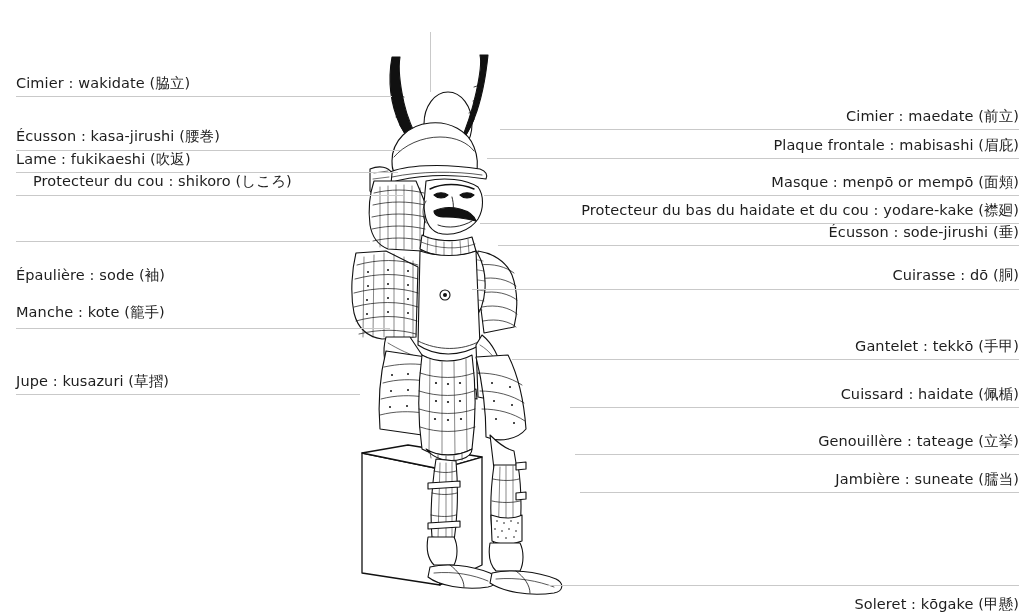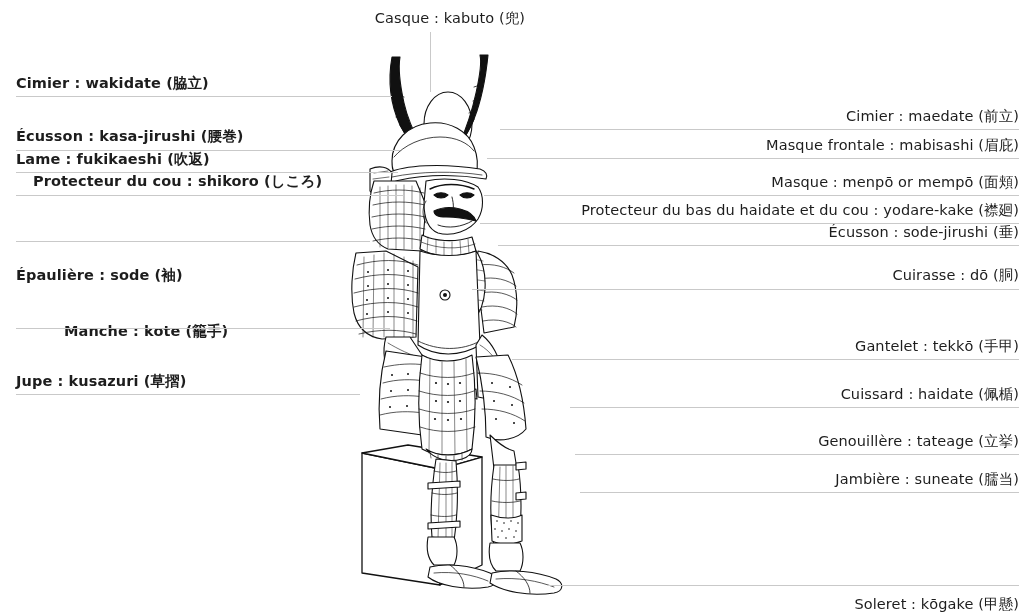--- a/index.html
+++ b/index.html
@@ -20,21 +20,21 @@
 
   
   .callout {
     position: absolute;
     font-size: 14.5px;
     line-height: 1.15;
     color: #1d1d1d;
     white-space: nowrap;
     letter-spacing: 0.1px;
   }
-  .callout.left  { text-align: center; font-weight: bold; }
+  .callout.left  { text-align: center; }
   .callout.right { text-align: left; }
   .callout.center{ text-align: center; }
 
   
   .leader {
     position: absolute;
     height: 1px;
     background: #c9c9c9;
   }
   .leader.v {
@@ -344,51 +344,50 @@
                  C194 518 194 506 190 498 Z" fill="#fff"></path>
         <path d="M162 528 C180 524 206 526 226 534 C234 538 234 546 224 548
                  C198 552 172 546 160 538 Z" fill="#fff"></path>
         <path d="M166 534 C188 532 208 536 224 542" stroke-width="0.7"></path>
         <path d="M186 526 C194 532 200 540 200 548" stroke-width="0.8"></path>
       </g>
 
     </svg>
   </div>
 
-  <div class="callout center" style="left:350px; top:10px; width:200px;">Casque : kabuto (兜)</div>
   <div class="leader v" style="left:430px; top:32px; height:60px;"></div>
 
   <div>
     <div class="callout left" style="left:16px; top:75px;">Cimier : wakidate (脇立)</div>
     <div class="leader" style="left:16px; top:96px; width:376px;"></div>
 
     <div class="callout left" style="left:16px; top:128px;">Écusson : kasa-jirushi (腰巻)</div>
     <div class="leader" style="left:16px; top:150px; width:384px;"></div>
 
     <div class="callout left" style="left:16px; top:151px;">Lame : fukikaeshi (吹返)</div>
     <div class="leader" style="left:16px; top:172px; width:382px;"></div>
 
     <div class="callout left" style="left:33px; top:173px;">Protecteur du cou : shikoro (しころ)</div>
     <div class="leader" style="left:16px; top:195px; width:388px;"></div>
 
     <div class="callout left" style="left:16px; top:220px;margin-top:47px;">Épaulière : sode (袖)</div>
     <div class="leader" style="left:16px; top:241px; width:354px;"></div>
 
-    <div class="callout left" style="left:16px; top:323px;margin-left:48px;">Manche : kote (籠手)</div>
+    <div class="callout left" style="left:16px; top:304px;">Manche : kote (籠手)</div>
     <div class="leader" style="left:16px; top:328px; width:374px;"></div>
 
     <div class="callout left" style="left:16px; top:373px;">Jupe : kusazuri (草摺)</div>
     <div class="leader" style="left:16px; top:394px; width:344px;"></div>
   </div>
 
   <div>
     <div class="callout right" style="right:16px; top:108px;">Cimier : maedate (前立)</div>
     <div class="leader" style="left:500px; top:129px; width:519px;"></div>
 
-    <div class="callout right" style="right:16px; top:137px;">Masque frontale : mabisashi (眉庇)</div>
+    <div class="callout right" style="right:16px; top:137px;">Plaque frontale : mabisashi (眉庇)</div>
     <div class="leader" style="left:487px; top:158px; width:532px;"></div>
 
     <div class="callout right" style="right:16px; top:174px;">Masque : menpō or mempō (面頬)</div>
     <div class="leader" style="left:484px; top:195px; width:535px;"></div>
 
     <div class="callout right" style="right:16px; top:202px;">Protecteur du bas du haidate et du cou : yodare-kake (襟廻)</div>
     <div class="leader" style="left:480px; top:223px; width:539px;"></div>
 
     <div class="callout right" style="right:16px; top:224px;">Écusson : sode-jirushi (垂)</div>
     <div class="leader" style="left:498px; top:245px; width:521px;"></div>

